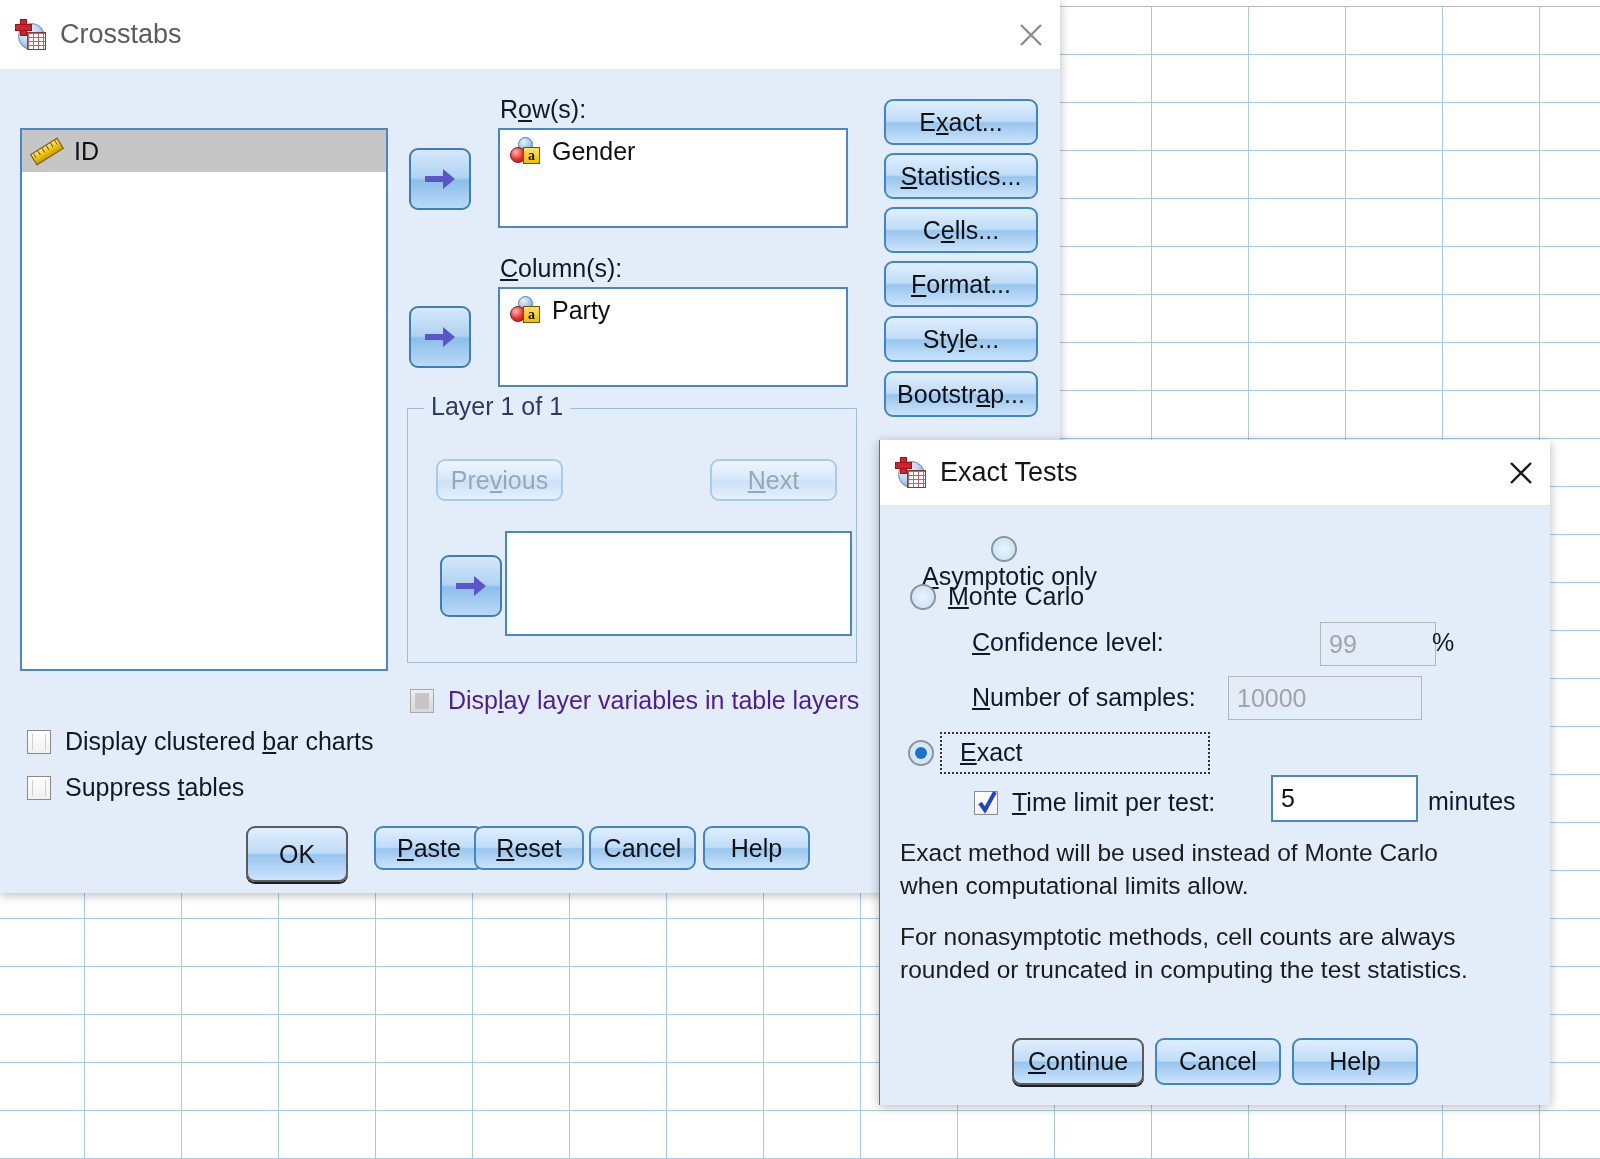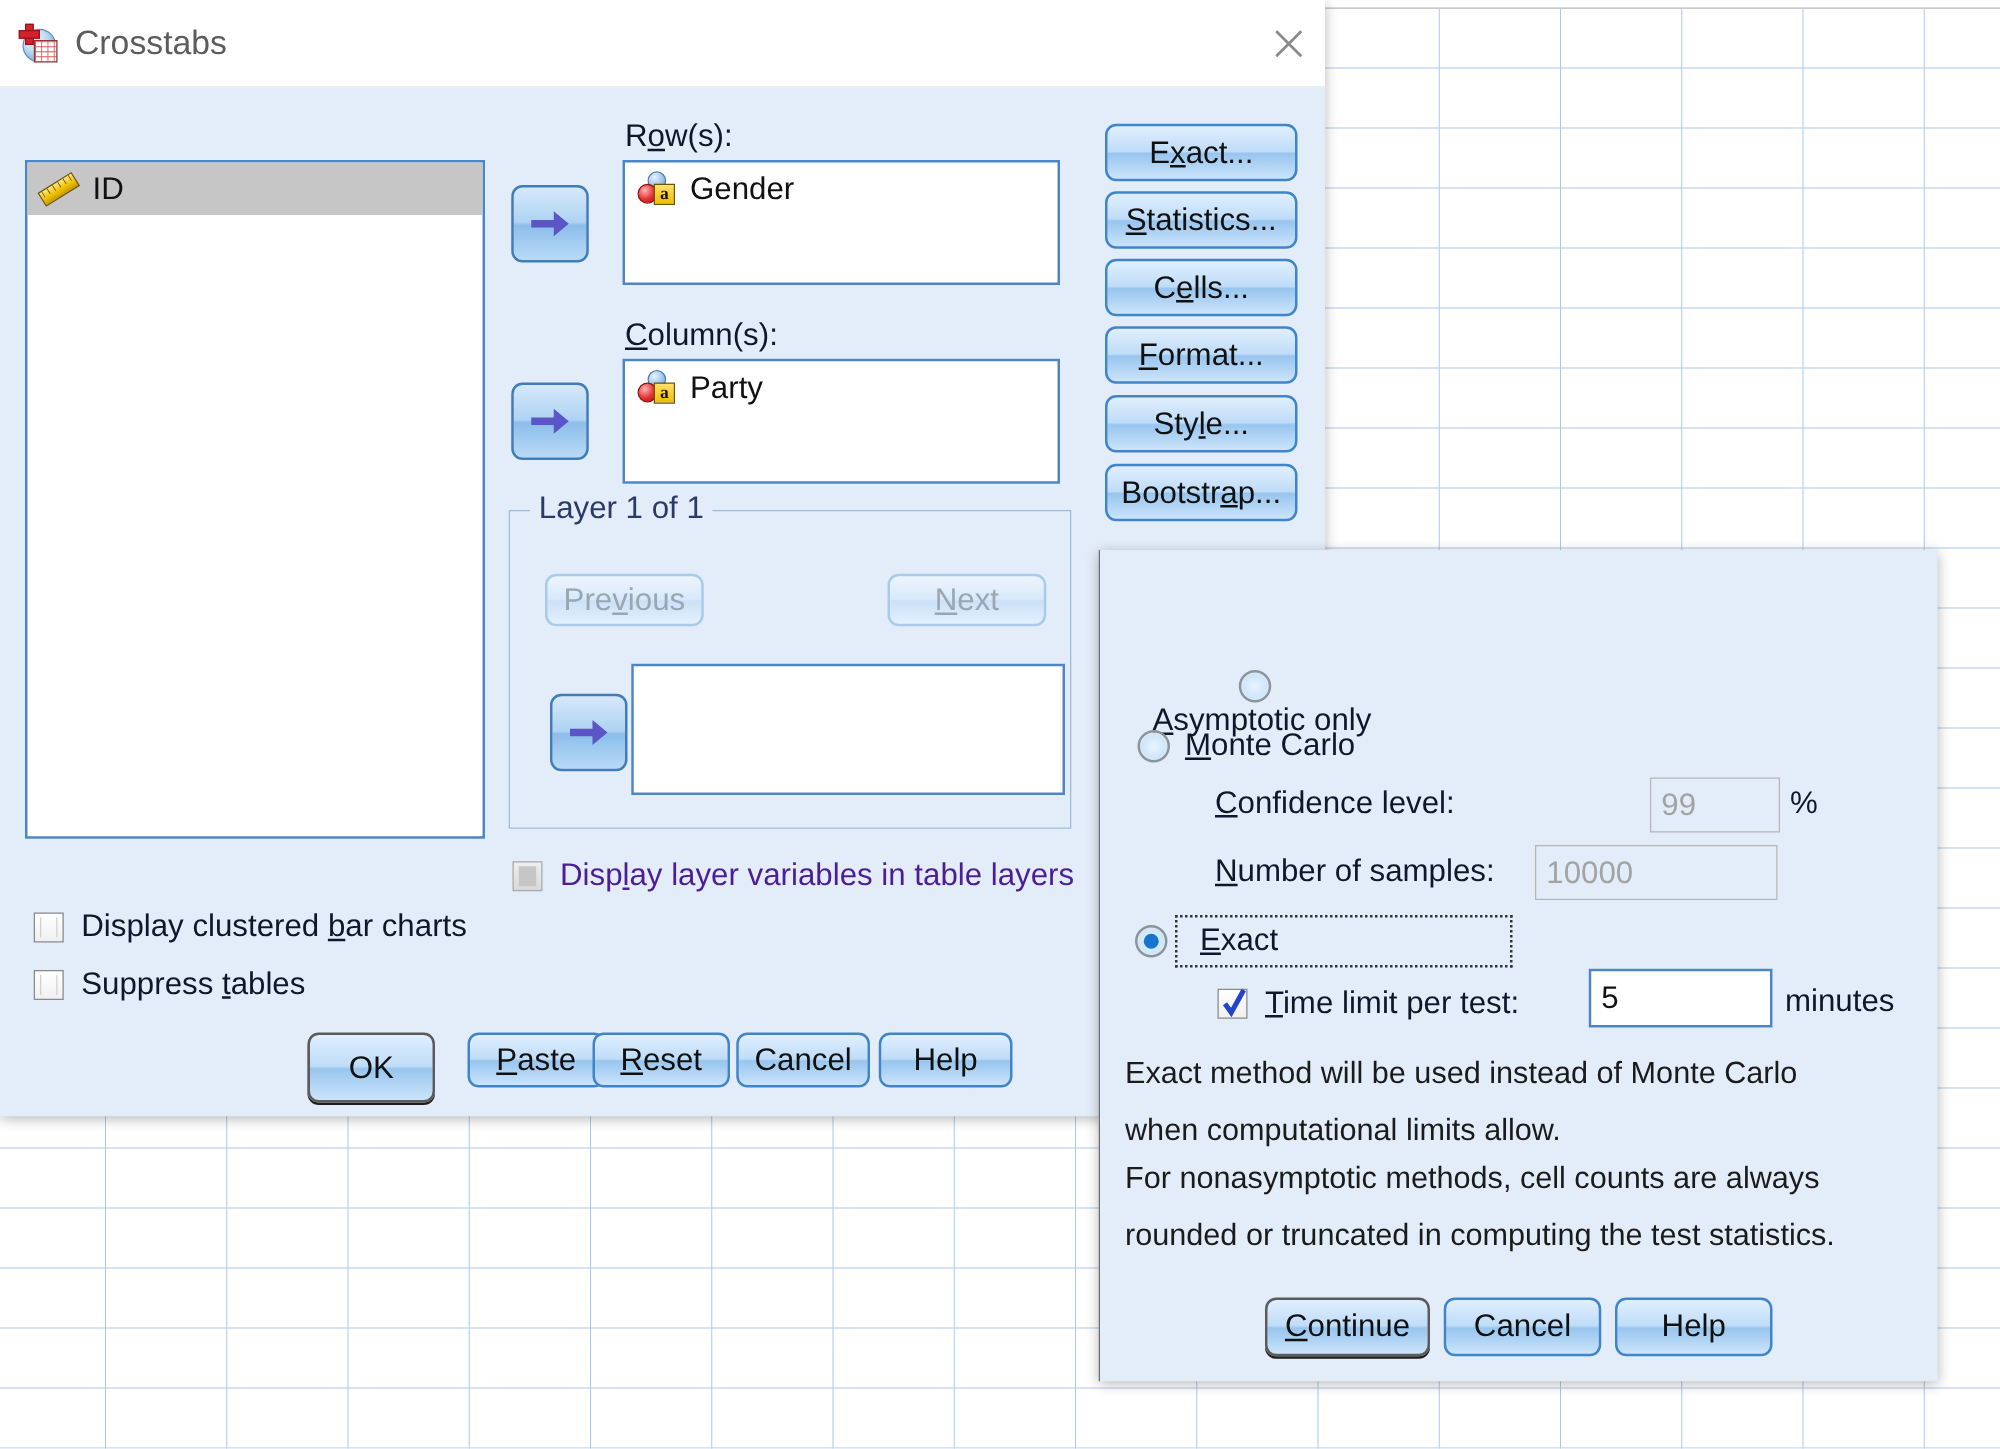--- a/index.html
+++ b/index.html
@@ -273,21 +273,21 @@
   }
 
   .focus-rect {
     border: 2px dotted #333;
     box-sizing: border-box;
   }
 
   .para {
     font-size: 24.5px;
     color: #1b1b1b;
-    line-height: 46px;
+    line-height: 33px;
   }
 </style>
 </head>
 <body>
 
 <div id="root">
 
   <div id="grid"></div>
   <div id="grid-topstrip"></div>
 
@@ -423,39 +423,54 @@
     <div class="btn" style="position:absolute; left:589px; top:826px; width:107px; height:44px;">
       <span><span>Cancel</span><u></u><span></span></span>
     </div>
     <div class="btn" style="position:absolute; left:703px; top:826px; width:107px; height:44px;">
       <span><span>Help</span><u></u><span></span></span>
     </div>
   </div>
 
   <div class="dialog" id="exact-tests-dialog" style="left:879px; top:440px; width:670px; height:665px; border-left:1px solid #6d6d6d;">
 
+    <div class="titlebar" style="height:66px;">
+      <span class="spss-icon">
+        <span class="globe"></span>
+          <span class="sheet"></span>
+        <span class="cross-v"></span>
+          <span class="cross-h"></span>
+      </span>
+      <span class="title-text active">Exact Tests</span>
+      <span class="title-spacer"></span>
+      <span class="close-btn">
+        <svg width="30" height="30" viewBox="0 0 30 30">
+          <path d="M5 5 L25 25 M25 5 L5 25" stroke="#1a1a1a" stroke-width="2.4" fill="none"></path>
+        </svg>
+      </span>
+    </div>
 
     <div class="radio-row" style="position:absolute; left:30px; top:96px;flex-direction:column;">
       <span class="radio"></span>
       <span class="lbl">
         <span></span><u>A</u><span>symptotic only</span>
       </span>
     </div>
 
     <div class="radio-row" style="position:absolute; left:30px; top:142px;">
       <span class="radio"></span>
       <span class="lbl">
         <span></span><u>M</u><span>onte Carlo</span>
       </span>
     </div>
 
     <div class="lbl" style="position:absolute; left:92px; top:188px;">
       <span></span><u>C</u><span>onfidence level:</span>
     </div>
-    <div class="field disabled" style="position:absolute; left:440px; top:182px; width:104px; height:44px;">
+    <div class="field disabled" style="position:absolute; left:440px; top:182px; width:116px; height:44px;">
       <span>99</span>
     </div>
     <div class="lbl" style="position:absolute; left:552px; top:188px;">%</div>
 
     <div class="lbl" style="position:absolute; left:92px; top:243px;">
       <span></span><u>N</u><span>umber of samples:</span>
     </div>
     <div class="field disabled" style="position:absolute; left:348px; top:236px; width:194px; height:44px;">
       <span>10000</span>
     </div>

